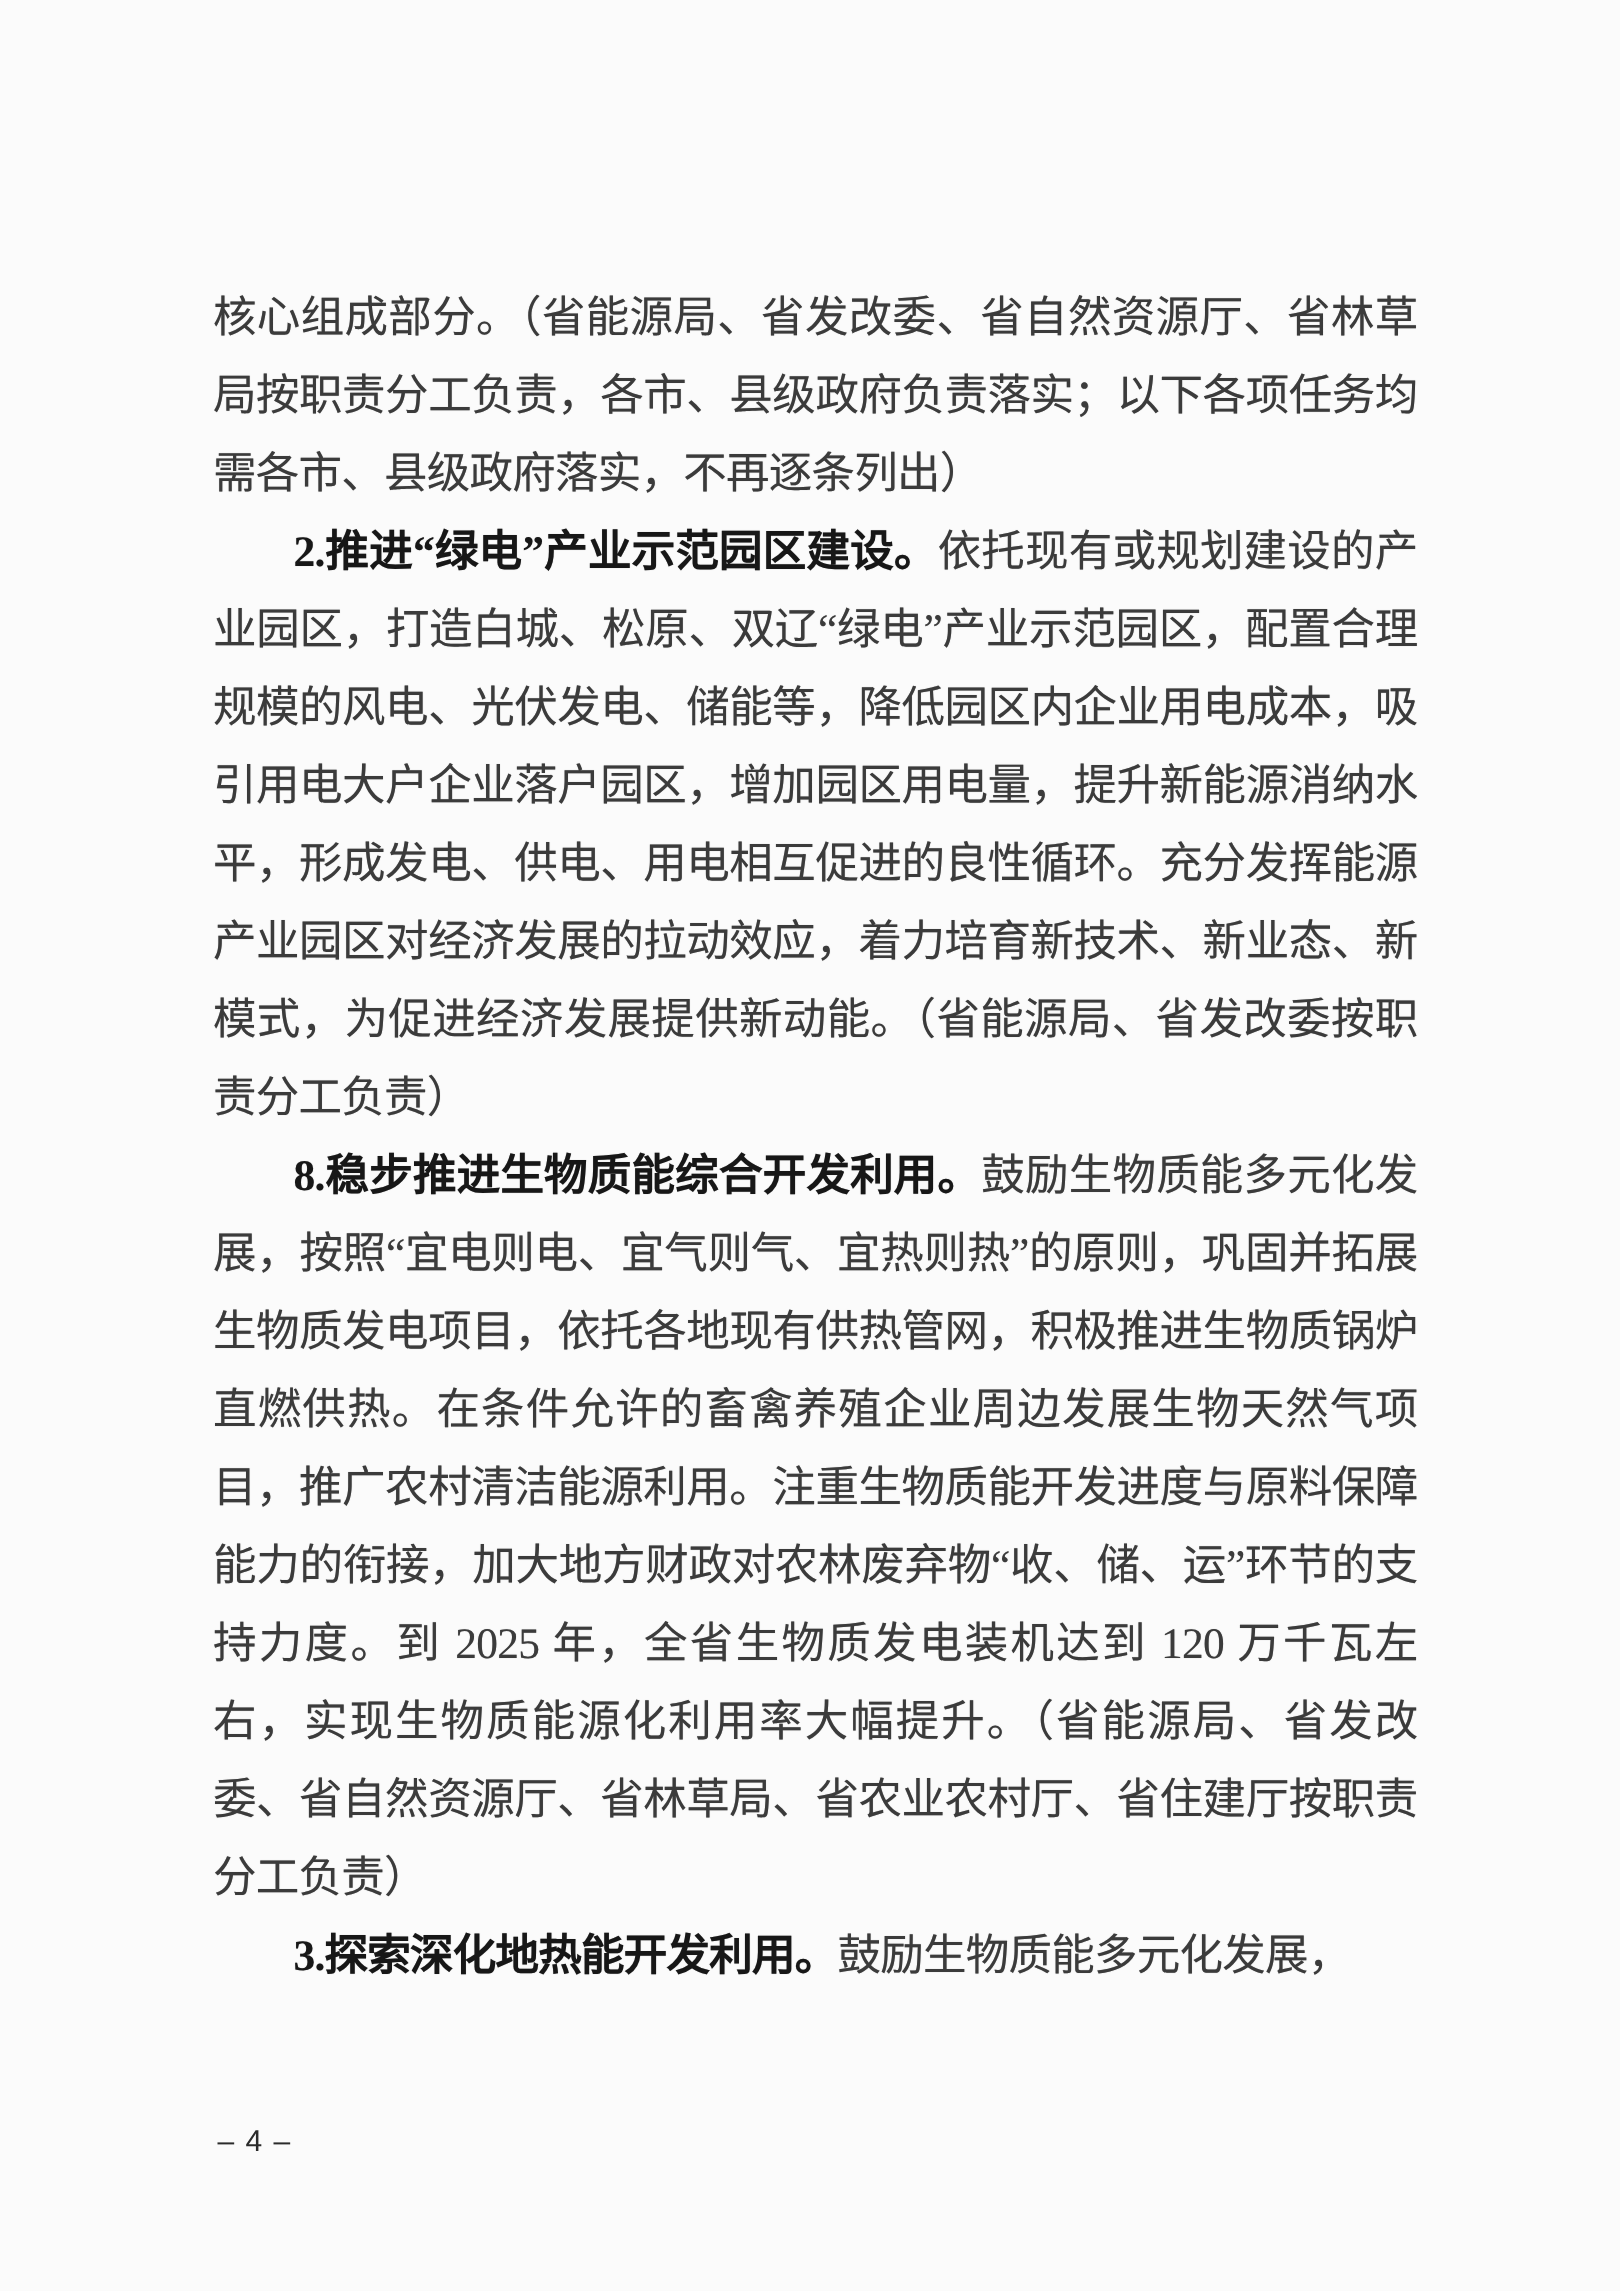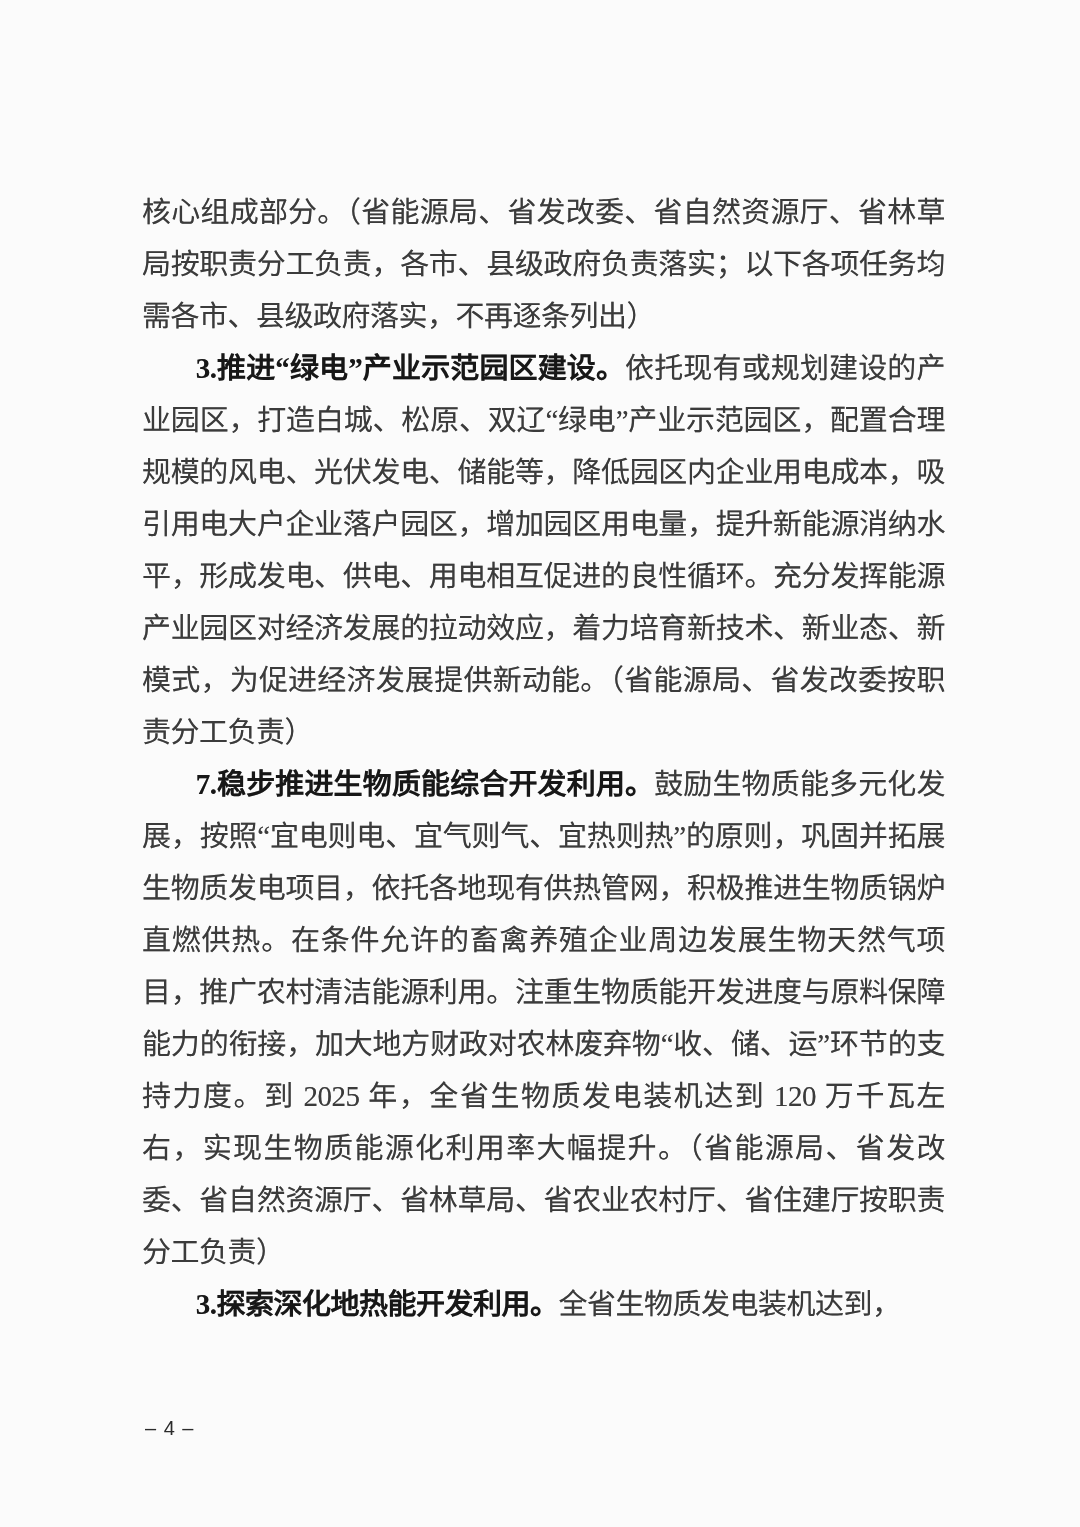--- a/index.html
+++ b/index.html
@@ -49,18 +49,18 @@
     font-family: "Liberation Sans", "DejaVu Sans", sans-serif;
     letter-spacing: 1px;
   }
 </style>
 </head>
 <body>
 
 <div class="page">
   <div class="text-block" id="paragraphs">
       <p class="para"><span>核心组成部分。（省能源局、省发改委、省自然资源厅、省林草局按职责分工负责，各市、县级政府负责落实；以下各项任务均需各市、县级政府落实，不再逐条列出）</span></p>
-      <p class="para indent"><strong>3.推进“绿电”产业示范园区建设。</strong><span>依托现有或规划建设的产业园区，打造白城、松原、双辽“绿电”产业示范园区，配置合理规模的风电、光伏发电、储能等，降低园区内企业用电成本，吸引用电大户企业落户园区，增加园区用电量，提升新能源消纳水平，形成发电、供电、用电相互促进的良性循环。充分发挥能源产业园区对经济发展的拉动效应，着力培育新技术、新业态、新模式，为促进经济发展提供新动能。（省能源局、省发改委按职责分工负责）</span></p>
-      <p class="para indent"><strong>7.稳步推进生物质能综合开发利用。</strong><span>鼓励生物质能多元化发展，按照“宜电则电、宜气则气、宜热则热”的原则，巩固并拓展生物质发电项目，依托各地现有供热管网，积极推进生物质锅炉直燃供热。在条件允许的畜禽养殖企业周边发展生物天然气项目，推广农村清洁能源利用。注重生物质能开发进度与原料保障能力的衔接，加大地方财政对农林废弃物“收、储、运”环节的支持力度。到 2025 年，全省生物质发电装机达到 120 万千瓦左右，实现生物质能源化利用率大幅提升。（省能源局、省发改委、省自然资源厅、省林草局、省农业农村厅、省住建厅按职责分工负责）</span></p>
-      <p class="para indent"><strong>3.探索深化地热能开发利用。</strong><span>全省生物质发电装机达到，</span></p>
+      <p class="para indent"><strong>2.推进“绿电”产业示范园区建设。</strong><span>依托现有或规划建设的产业园区，打造白城、松原、双辽“绿电”产业示范园区，配置合理规模的风电、光伏发电、储能等，降低园区内企业用电成本，吸引用电大户企业落户园区，增加园区用电量，提升新能源消纳水平，形成发电、供电、用电相互促进的良性循环。充分发挥能源产业园区对经济发展的拉动效应，着力培育新技术、新业态、新模式，为促进经济发展提供新动能。（省能源局、省发改委按职责分工负责）</span></p>
+      <p class="para indent"><strong>8.稳步推进生物质能综合开发利用。</strong><span>鼓励生物质能多元化发展，按照“宜电则电、宜气则气、宜热则热”的原则，巩固并拓展生物质发电项目，依托各地现有供热管网，积极推进生物质锅炉直燃供热。在条件允许的畜禽养殖企业周边发展生物天然气项目，推广农村清洁能源利用。注重生物质能开发进度与原料保障能力的衔接，加大地方财政对农林废弃物“收、储、运”环节的支持力度。到 2025 年，全省生物质发电装机达到 120 万千瓦左右，实现生物质能源化利用率大幅提升。（省能源局、省发改委、省自然资源厅、省林草局、省农业农村厅、省住建厅按职责分工负责）</span></p>
+      <p class="para indent"><strong>3.探索深化地热能开发利用。</strong><span>鼓励生物质能多元化发展，</span></p>
     </div>
   <div class="page-footer">– 4 –</div>
 </div>
 
 </body></html>

